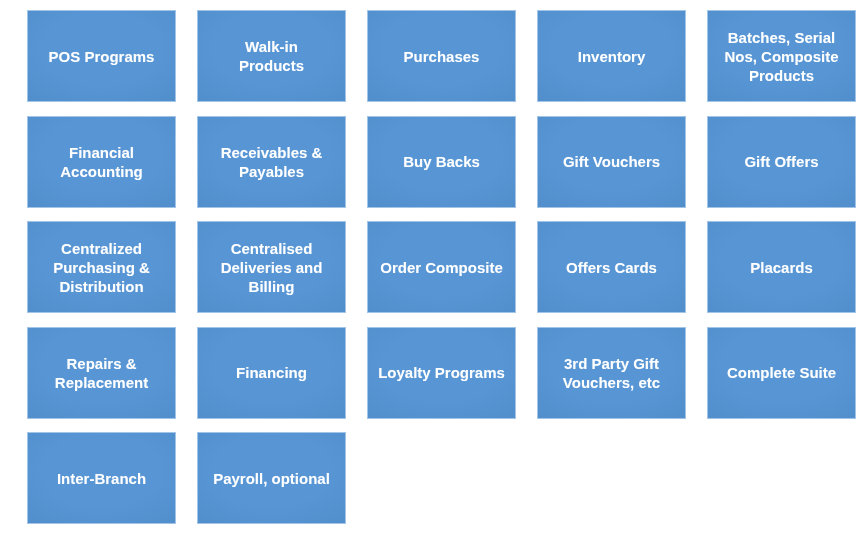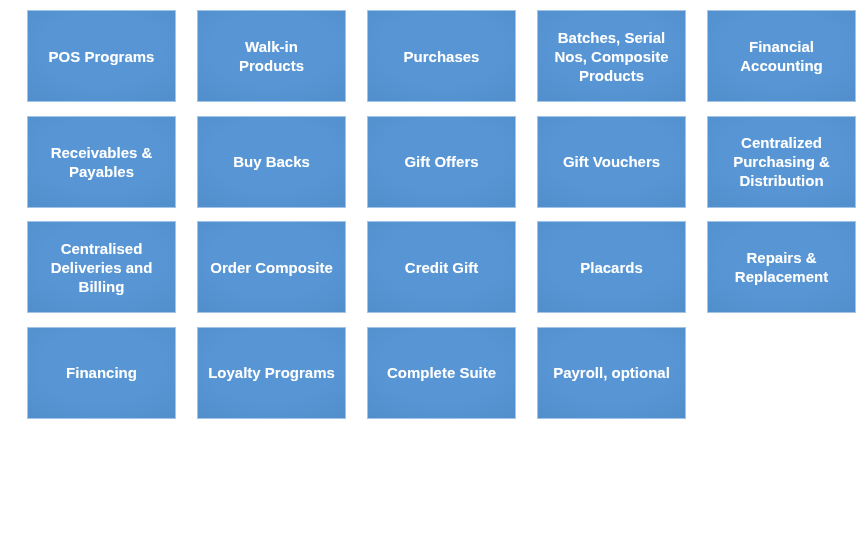--- a/index.html
+++ b/index.html
@@ -57,75 +57,85 @@
         <span class="tile-label">POS Programs</span>
       </div>
     <div class="tile">
         <span class="tile-label">Walk-in
 Products</span>
       </div>
     <div class="tile">
         <span class="tile-label">Purchases</span>
       </div>
     <div class="tile">
+        <span class="tile-label">Inventory</span>
+      </div>
+    <div class="tile">
         <span class="tile-label">Batches, Serial
 Nos, Composite
 Products</span>
       </div>
 
     <div class="tile">
         <span class="tile-label">Financial
 Accounting</span>
       </div>
     <div class="tile">
         <span class="tile-label">Receivables &amp;
 Payables</span>
       </div>
     <div class="tile">
         <span class="tile-label">Buy Backs</span>
       </div>
     <div class="tile">
-        <span class="tile-label">Gift Offers</span>
+        <span class="tile-label">Gift Vouchers</span>
       </div>
 
     <div class="tile">
-        <span class="tile-label">Gift Vouchers</span>
+        <span class="tile-label">Gift Offers</span>
       </div>
     <div class="tile">
         <span class="tile-label">Centralized
 Purchasing &amp;
 Distribution</span>
       </div>
     <div class="tile">
         <span class="tile-label">Centralised
 Deliveries and
 Billing</span>
       </div>
     <div class="tile">
         <span class="tile-label">Order Composite</span>
       </div>
 
     <div class="tile">
-        <span class="tile-label">Credit Gift</span>
+        <span class="tile-label">Offers Cards</span>
       </div>
     <div class="tile">
         <span class="tile-label">Placards</span>
       </div>
     <div class="tile">
         <span class="tile-label">Repairs &amp;
 Replacement</span>
       </div>
     <div class="tile">
         <span class="tile-label">Financing</span>
       </div>
     <div class="tile">
         <span class="tile-label">Loyalty Programs</span>
       </div>
 
     <div class="tile">
+        <span class="tile-label">3rd Party Gift
+Vouchers, etc</span>
+      </div>
+    <div class="tile">
         <span class="tile-label">Complete Suite</span>
+      </div>
+    <div class="tile">
+        <span class="tile-label">Inter-Branch</span>
       </div>
     <div class="tile">
         <span class="tile-label">Payroll, optional</span>
       </div>
 
   </div>
 </div>
 
 </body></html>

